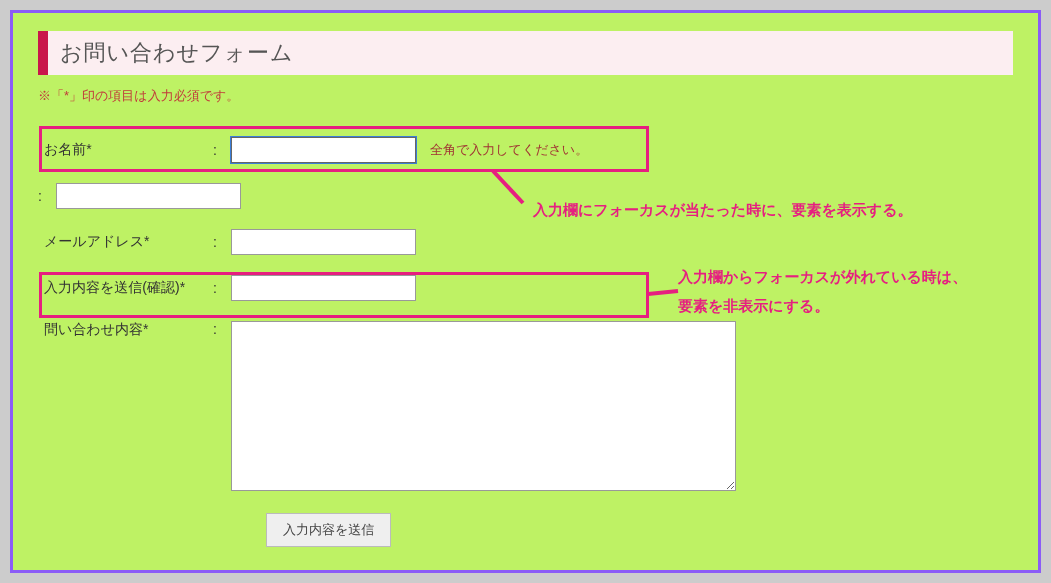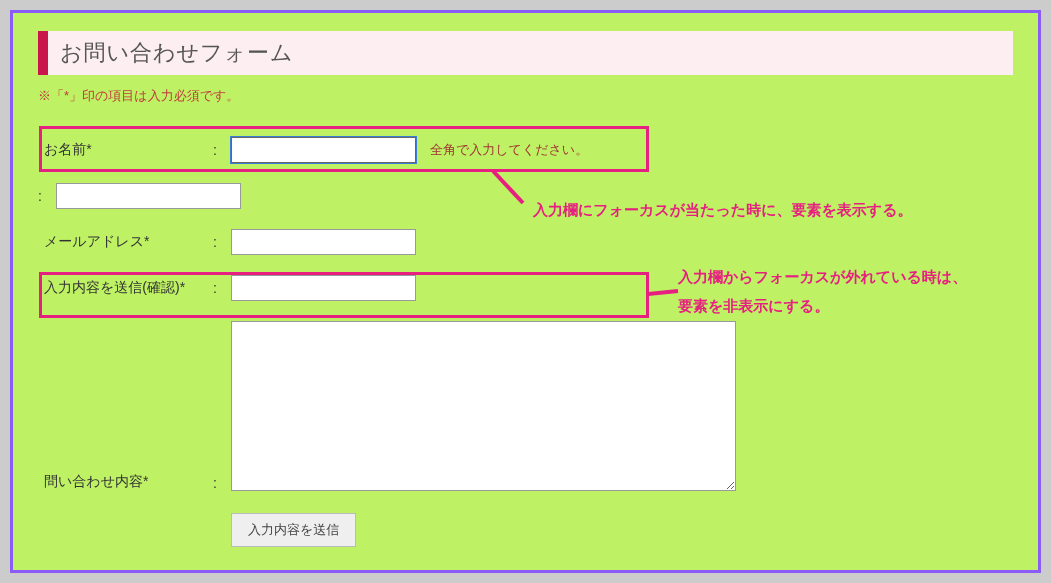--- a/index.html
+++ b/index.html
@@ -45,21 +45,21 @@
       font-size: 13px;
       margin-bottom: 22px;
     }
     .form-row {
       display: flex;
       align-items: center;
       padding: 10px 0;
       position: relative;
     }
     .form-row.textarea-row {
-      align-items: flex-end;
+      align-items: flex-start;
     }
     .field-label {
       width: 175px;
       color: #333333;
       font-size: 14px;
       padding-left: 6px;
     }
     .colon {
       width: 18px;
       color: #333333;
@@ -109,20 +109,21 @@
     .submit-row {
       padding: 12px 0 0 193px;
     }
     .submit-btn {
       background: #efefef;
       border: 1px solid #bbbbbb;
       color: #444444;
       padding: 7px 16px;
       font-size: 13px;
       cursor: pointer;
+      margin-left: 35px;
     }
     .annotation {
       position: absolute;
       color: #e61f80;
       font-size: 15px;
       font-weight: bold;
       line-height: 1.9;
     }
     .annotation-1 {
       top: 183px;

